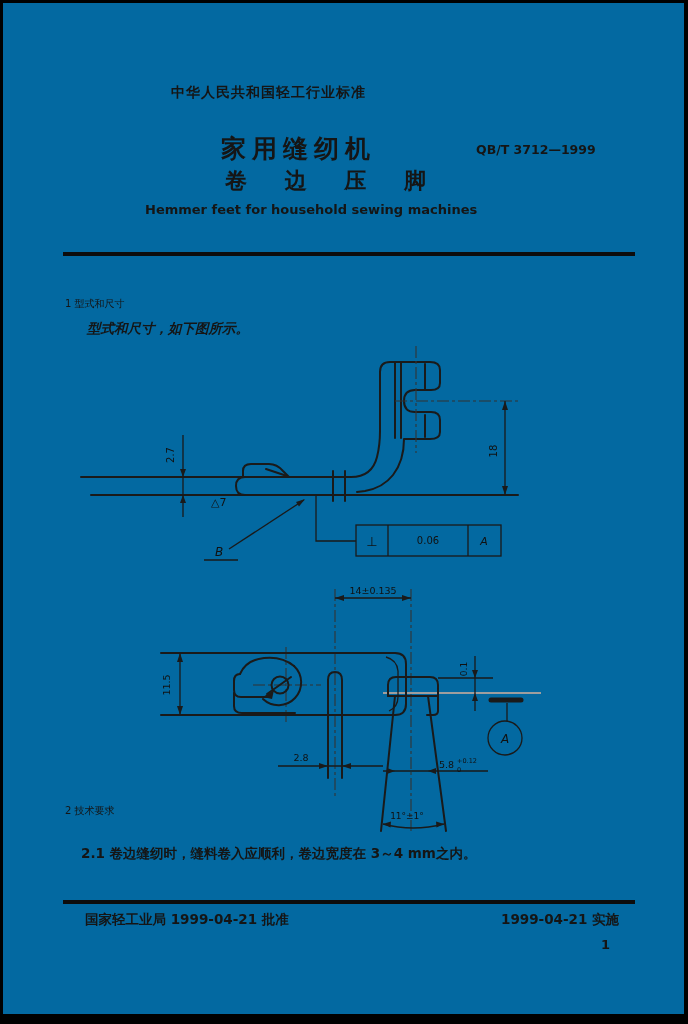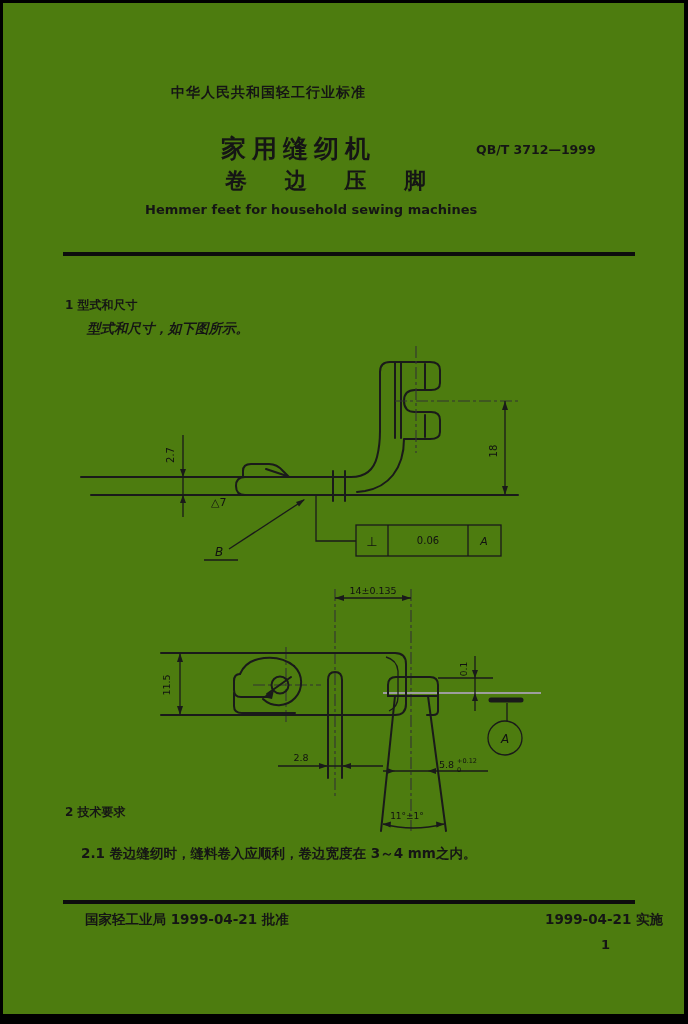--- a/index.html
+++ b/index.html
@@ -1,39 +1,39 @@
 <!DOCTYPE html>
 <html><head>
 <meta charset="utf-8">
 <style>
   html,body{margin:0;padding:0;background:#888;}
   .page{
     position:relative;width:688px;height:1024px;box-sizing:border-box;
-    background:#4d7c0f;color:#151515;
+    background:#0369a1;color:#151515;
     border:3px solid #000;border-bottom-width:10px;border-right-width:4px;
     font-family:"DejaVu Sans",sans-serif;overflow:hidden;
   }
   .abs{position:absolute;white-space:nowrap;}
   .authority{left:168px;top:81px;font-size:14px;font-weight:700;letter-spacing:1px;}
   .title-cn-1{left:218px;top:129px;font-size:25px;font-weight:700;letter-spacing:6px;}
   .title-cn-2{left:222px;top:163px;font-size:22px;font-weight:700;letter-spacing:15px;}
   .std-code{left:473px;top:139px;font-size:12.5px;font-weight:700;}
   .title-en{left:142px;top:199px;font-size:13px;font-weight:700;}
   .rule{position:absolute;left:60px;width:572px;height:4px;background:#0d0d0d;}
   .rule-1{top:249px;}
   .rule-2{top:897px;}
   .body-text{font-size:13.5px;font-weight:600;}
   .scope{left:84px;top:268px;}
-  .sec-heading{font-size:12px;font-weight:700;}
+  .sec-heading{font-size:10px;font-weight:400;}
   .s1-head{left:62px;top:294px;}
   .s1-text{left:84px;top:317px;font-style:italic;}
   .s2-head{left:62px;top:801px;}
   .s2-text{left:78px;top:835px;margin-top:7px;}
   .footer-left{left:62px;top:908px;padding-left:20px;}
-  .footer-right{left:498px;top:908px;margin-left:44px;}
+  .footer-right{left:498px;top:908px;}
   .page-no{left:598px;top:934px;font-size:13px;font-weight:600;}
   svg{position:absolute;overflow:visible;}
   .ln{stroke:#1a1a1a;stroke-width:2;fill:none;stroke-linecap:round;stroke-linejoin:round;}
   .thin{stroke:#1a1a1a;stroke-width:1.3;fill:none;}
   .cl{stroke:#333;stroke-width:1.1;fill:none;stroke-dasharray:12 3 3 3;}
   .gray{stroke:#9e9e9e;stroke-width:2;fill:none;}
   .ah{fill:#1a1a1a;stroke:none;}
   .dtx{font-size:10px;fill:#111;font-family:"DejaVu Sans",sans-serif;}
   .dtx-i{font-style:italic;}
 </style>

